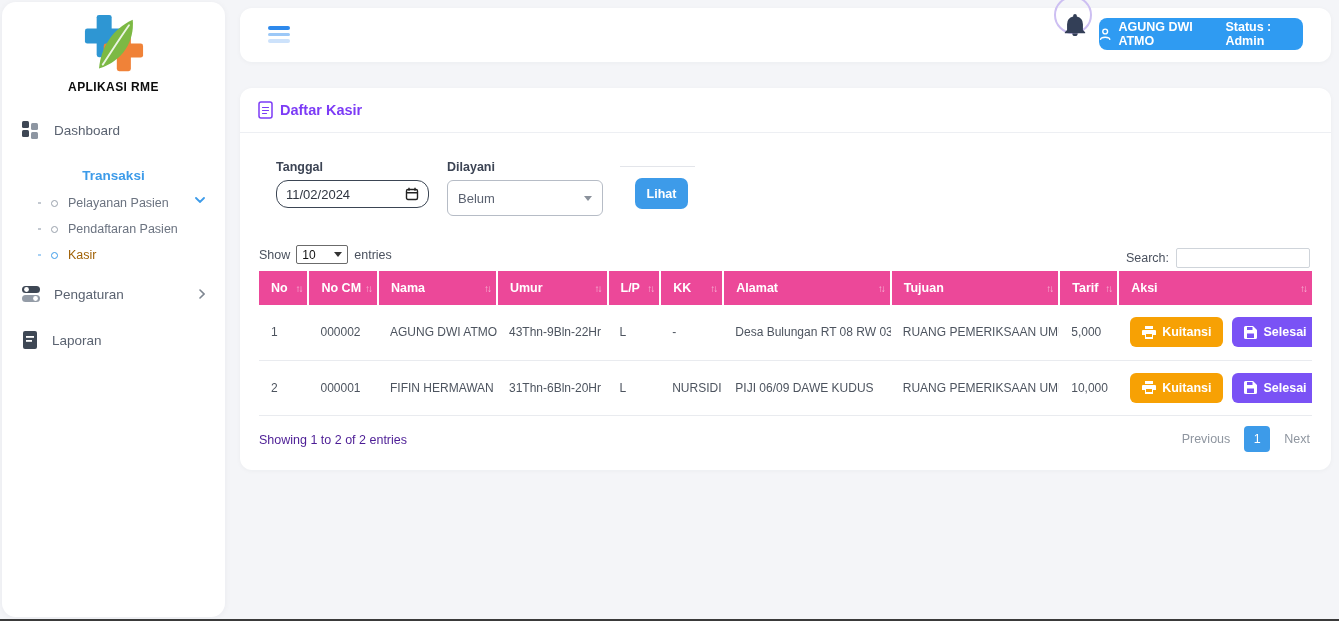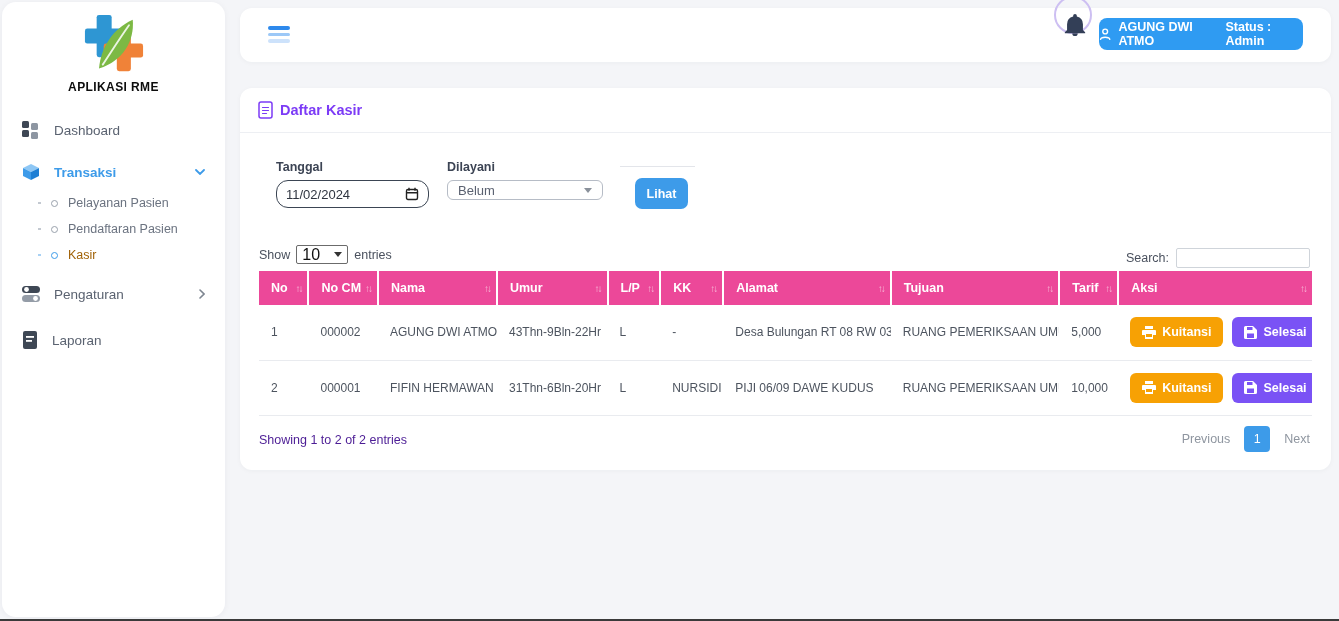--- a/index.html
+++ b/index.html
@@ -18,21 +18,21 @@
   }
   .logo-wrap { padding-top:12px; text-align:center; cursor:pointer; }
   .logo-title { font-size:12px; font-weight:800; color:#0d0d0d; letter-spacing:.4px; margin-top:2px; }
   .menu { margin-top:18px; list-style:none; }
   .menu-item {
     display:flex; align-items:center; gap:14px; height:36px; padding:0 20px;
     font-size:13.5px; color:#5a6270; cursor:pointer;
   }
   .menu-item .mi-label { flex:0 0 auto; }
   .menu-item .chev { margin-left:auto; display:flex; align-items:center; }
-  .menu-item.active { color:#3d9be9; font-weight:600; }
+  .menu-item.active { color:#3d9be9; font-weight:600;flex-direction:column; }
   .submenu { list-style:none; }
   .sub-item {
     display:flex; align-items:center; gap:10px; height:26px; padding-left:36px;
     font-size:12.5px; color:#6b7380; cursor:pointer;
   }
   .sub-item.active { color:#a16207; }
   .dash { width:3px; height:1.5px; background:#c3c9d1; }
   .ring { width:7px; height:7px; border:1.5px solid #99a1ac; border-radius:50%; }
   .sub-item.active .ring { border-color:#3d9be9; }
   .sub-item.active .dash { background:#a8d1f4; }
@@ -67,40 +67,40 @@
   .f-label { position:absolute; font-size:12.5px; font-weight:600; color:#3c4454; }
   .lbl-tanggal { left:36px; top:72px; }
   .lbl-dilayani { left:207px; top:72px; }
   .date-field {
     position:absolute; left:36px; top:92px; width:153px; height:28px;
     border:1.5px solid #3b4553; border-radius:12px; background:#fff;
     display:flex; align-items:center; justify-content:space-between;
     padding:0 9px; font-size:13px; color:#2f3540; cursor:text;
   }
   .select-belum {
-    position:absolute; left:207px; top:92px; width:156px; height:20px;
+    position:absolute; left:207px; top:92px; width:156px; height:36px;
     border:1px solid #b6bcc6; border-radius:6px; background:#fff;
     display:flex; align-items:center; justify-content:space-between;
     padding:0 10px; font-size:13px; color:#5a6170; cursor:pointer;
   }
   .caret-gray { width:0; height:0; border-left:4px solid transparent; border-right:4px solid transparent; border-top:5px solid #8a919b; }
   .ghost-line { position:absolute; left:380px; top:78px; width:75px; border-top:1px solid #e3e5ea; }
   .lihat-btn {
     position:absolute; left:395px; top:90px; width:53px; height:31px;
     background:#3d9be9; border:none; border-radius:7px; color:#fff;
     font-size:12.5px; font-weight:700; cursor:pointer; font-family:inherit;
   }
   .show-group {
     position:absolute; left:19px; top:157px;
     display:flex; align-items:center; gap:6px; font-size:12.5px; color:#4a515e;
   }
   .len-select {
     width:52px; height:19px; border:1px solid #6b6b6b; border-radius:2px; background:#fff;
     display:flex; align-items:center; justify-content:space-between;
-    padding:0 5px; font-size:16px; color:#111; cursor:pointer;
+    padding:0 5px; font-size:12px; color:#111; cursor:pointer;
   }
   .caret-black { width:0; height:0; border-left:4px solid transparent; border-right:4px solid transparent; border-top:5px solid #333; }
   .search-group {
     position:absolute; right:21px; top:160px;
     display:flex; align-items:center; gap:7px; font-size:12.5px; color:#4a515e;
   }
   .search-input {
     width:134px; height:20px; border:1px solid #cfd4da; border-radius:2px;
     font-size:12px; padding:0 5px; font-family:inherit; outline:none;
   }

